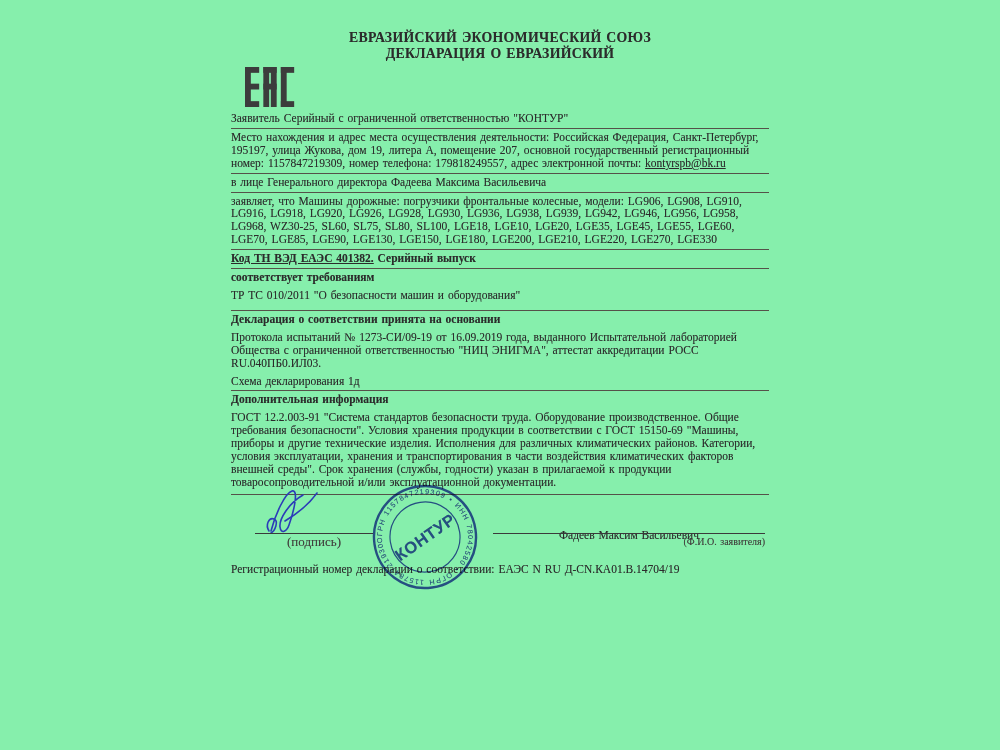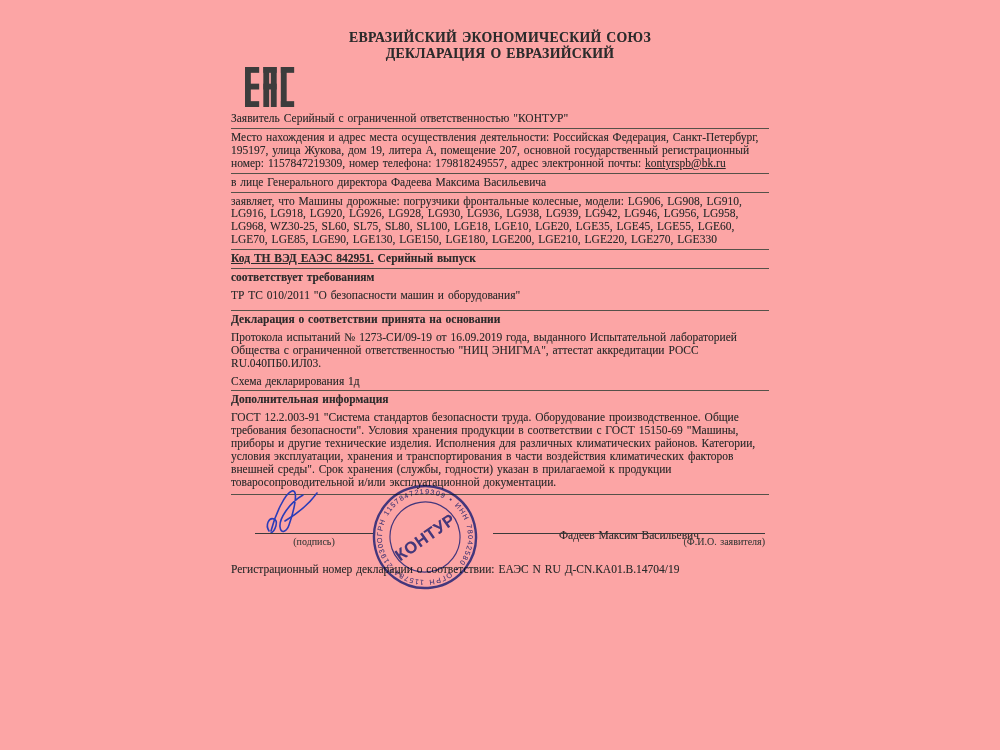--- a/index.html
+++ b/index.html
@@ -1,36 +1,36 @@
 <!DOCTYPE html>
 <html><head>
 <meta charset="utf-8">
 <style>
   html,body { margin:0; padding:0; background:#ffffff; }
   .page {
     position:relative; width:1000px; height:750px;
-    background:#fca5a5; overflow:hidden;
+    background:#86efac; overflow:hidden;
     font-family:"Liberation Serif", serif;
   }
   .doc {
     position:absolute; left:231px; top:30px; width:538px;
     color:#2b2b2b; font-size:11.5px; line-height:12.9px;
     text-shadow:0 0 0.5px rgba(50,50,50,0.35);
     word-spacing:1px;
   }
   .title { text-align:center; font-weight:bold; font-size:13.8px; line-height:16px; letter-spacing:0.3px; }
   .eac { margin:3px 0 1px 14px; height:44px; }
   .row { padding:2px 0 3px 0; }
   .rule-b { border-bottom:1.5px solid #555149; }
   .lead { font-weight:normal;margin-top:28px; }
   .bold { font-weight:bold; }
   .uline { text-decoration:underline;margin-top:28px; }
   .sign-block { position:relative; height:62px; margin-top:2px; }
   .sig-line { position:absolute; left:24px; top:36px; width:118px; border-top:1.2px solid #3a3a3a; }
-  .sig-caption { position:absolute; left:24px; top:39px; width:118px; text-align:center; font-size:10px; color:#413f3c; }
+  .sig-caption { position:absolute; left:24px; top:39px; width:118px; text-align:center; font-size:13px; color:#413f3c; }
   .sig-scribble { position:absolute; left:28px; top:-12px; width:90px; height:52px; }
   .name-line { position:absolute; left:262px; top:36px; width:272px; border-top:1.2px solid #3a3a3a; }
   .fio-name { position:absolute; left:262px; top:32px; width:272px; text-align:center; font-size:11.5px; }
   .fio-caption { position:absolute; left:262px; top:39px; width:272px; text-align:right; font-size:10px; color:#413f3c; }
   .stamp {
     position:absolute; left:140px; top:-14px; width:108px; height:108px;
     opacity:0.88; mix-blend-mode:multiply; transform:rotate(-8deg);
   }
   .reg-row { padding:4px 0 2px 0; font-weight:normal; }
 </style>
@@ -74,21 +74,21 @@
     <div class="row rule-b">
       <span class="lead">в лице</span><span> Генерального директора Фадеева Максима Васильевича</span>
     </div>
 
     <div class="row rule-b">
       <span class="lead">заявляет, что</span><span> Машины дорожные: погрузчики фронтальные колесные,  модели: LG906, LG908, LG910, LG916, LG918, LG920, LG926, LG928, LG930, LG936, LG938, LG939, LG942, LG946, LG956, LG958, LG968, WZ30-25, SL60, SL75, SL80, SL100, LGE18, LGE10, LGE20, LGE35, LGE45, LGE55, LGE60, LGE70, LGE85, LGE90, LGE130, LGE150, LGE180, LGE200, LGE210, LGE220, LGE270, LGE330</span>
     </div>
 
 
     <div class="row rule-b bold">
-      <span class="uline">Код ТН ВЭД ЕАЭС 842951.</span><span> Серийный выпуск</span>
+      <span class="uline">Код ТН ВЭД ЕАЭС 401382.</span><span> Серийный выпуск</span>
     </div>
 
     <div class="row bold">соответствует требованиям</div>
 
     <div class="row rule-b" style="padding-bottom:8px;">ТР ТС 010/2011 "О безопасности машин и оборудования"</div>
 
     <div class="row bold">Декларация о соответствии принята на основании</div>
 
     <div class="row">Протокола испытаний № 1273-СИ/09-19 от 16.09.2019 года, выданного Испытательной лабораторией Общества с ограниченной ответственностью "НИЦ ЭНИГМА", аттестат аккредитации РОСС RU.040ПБ0.ИЛ03.</div>
 

